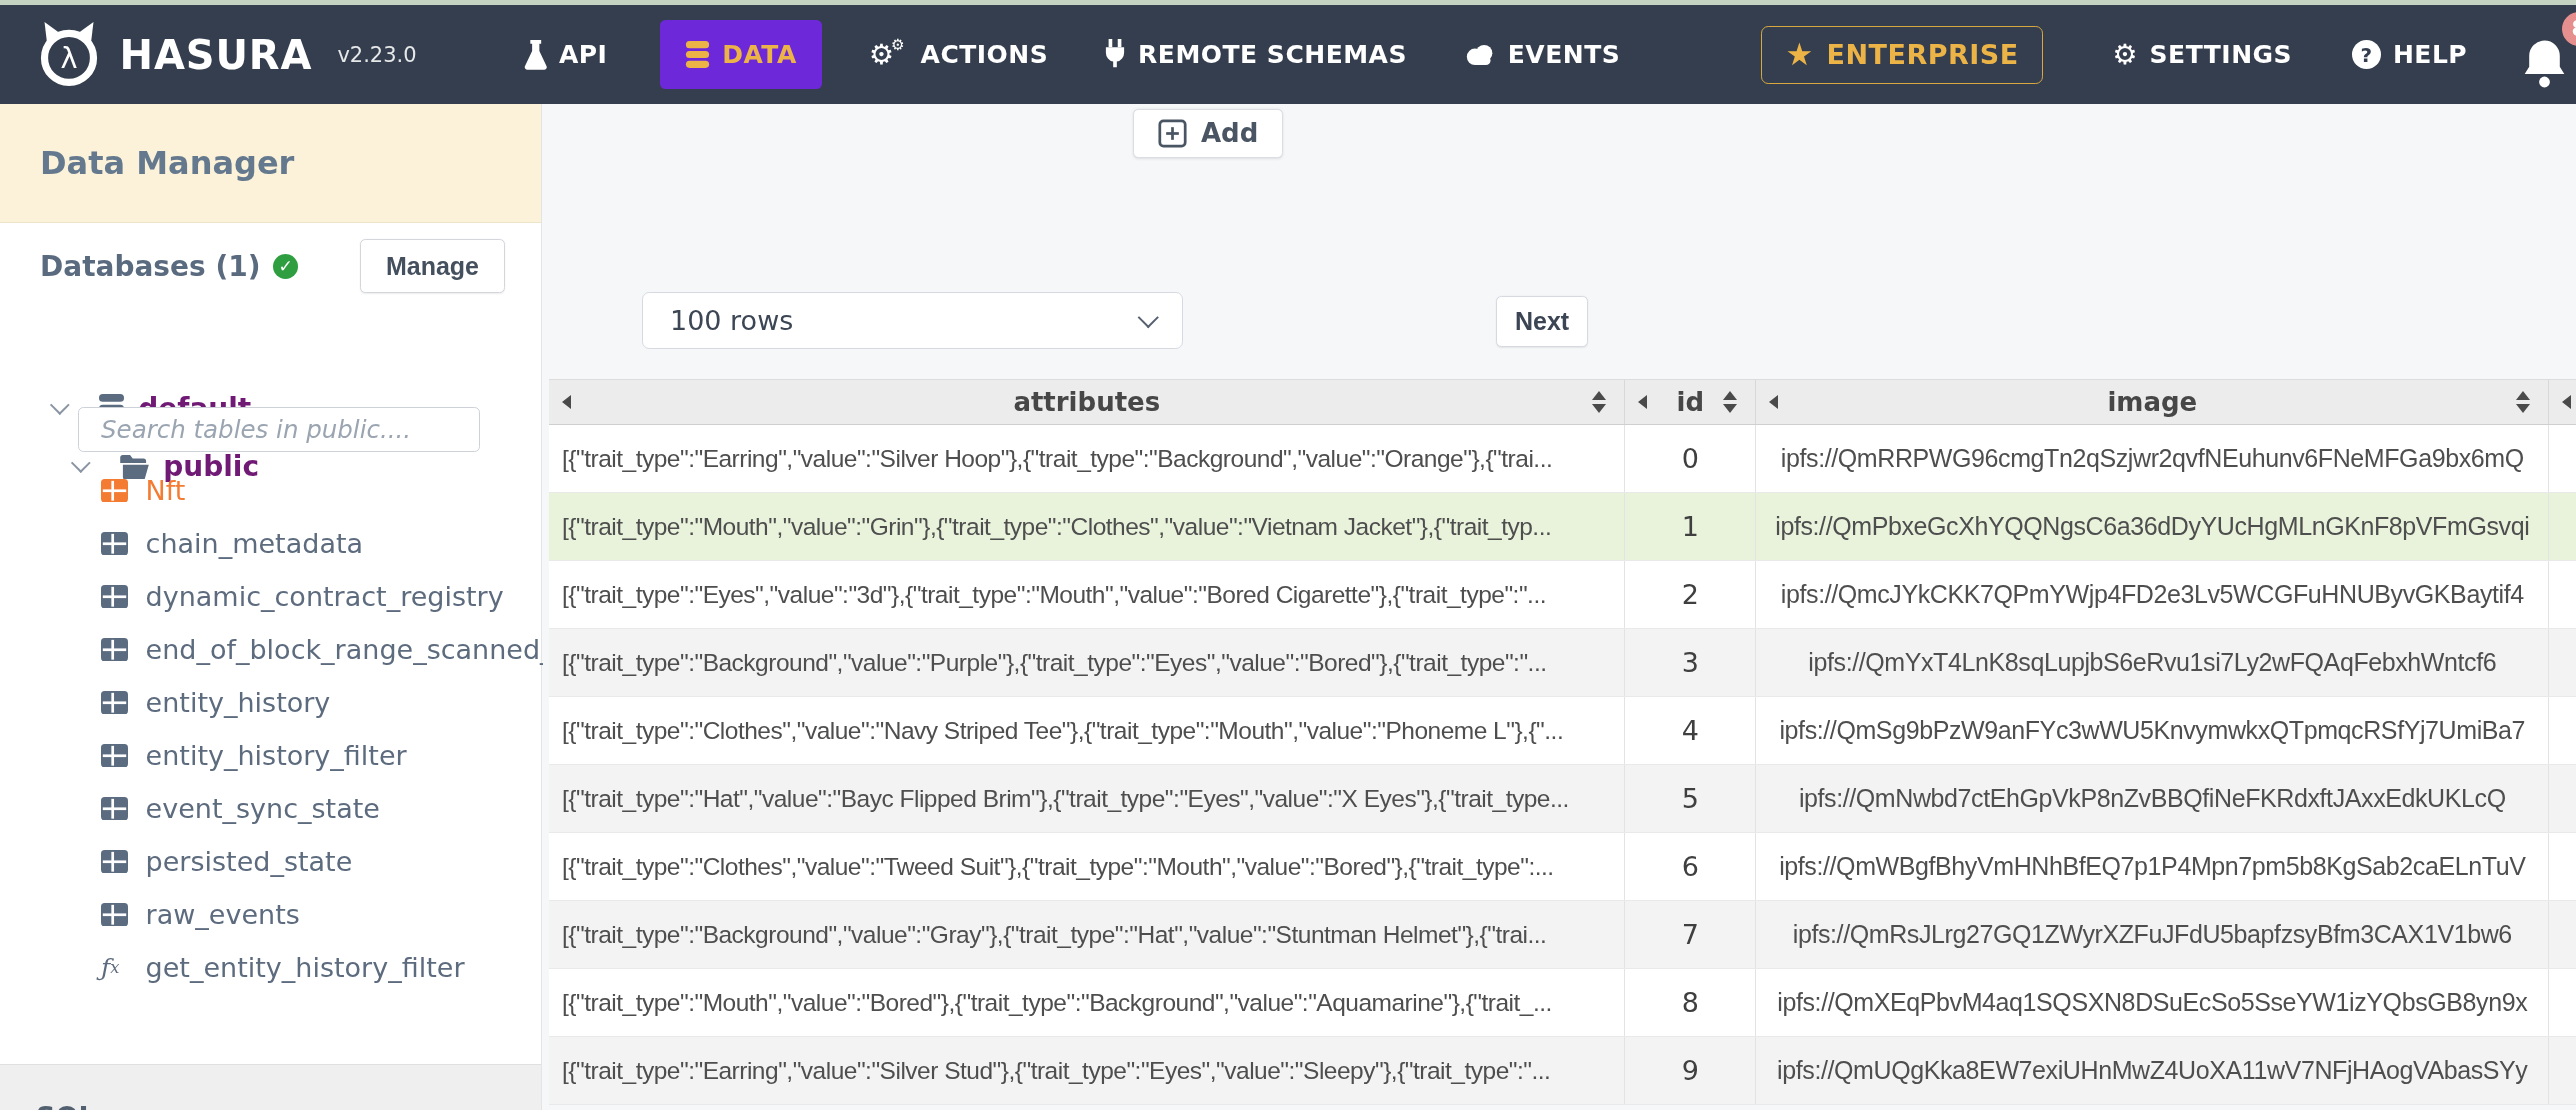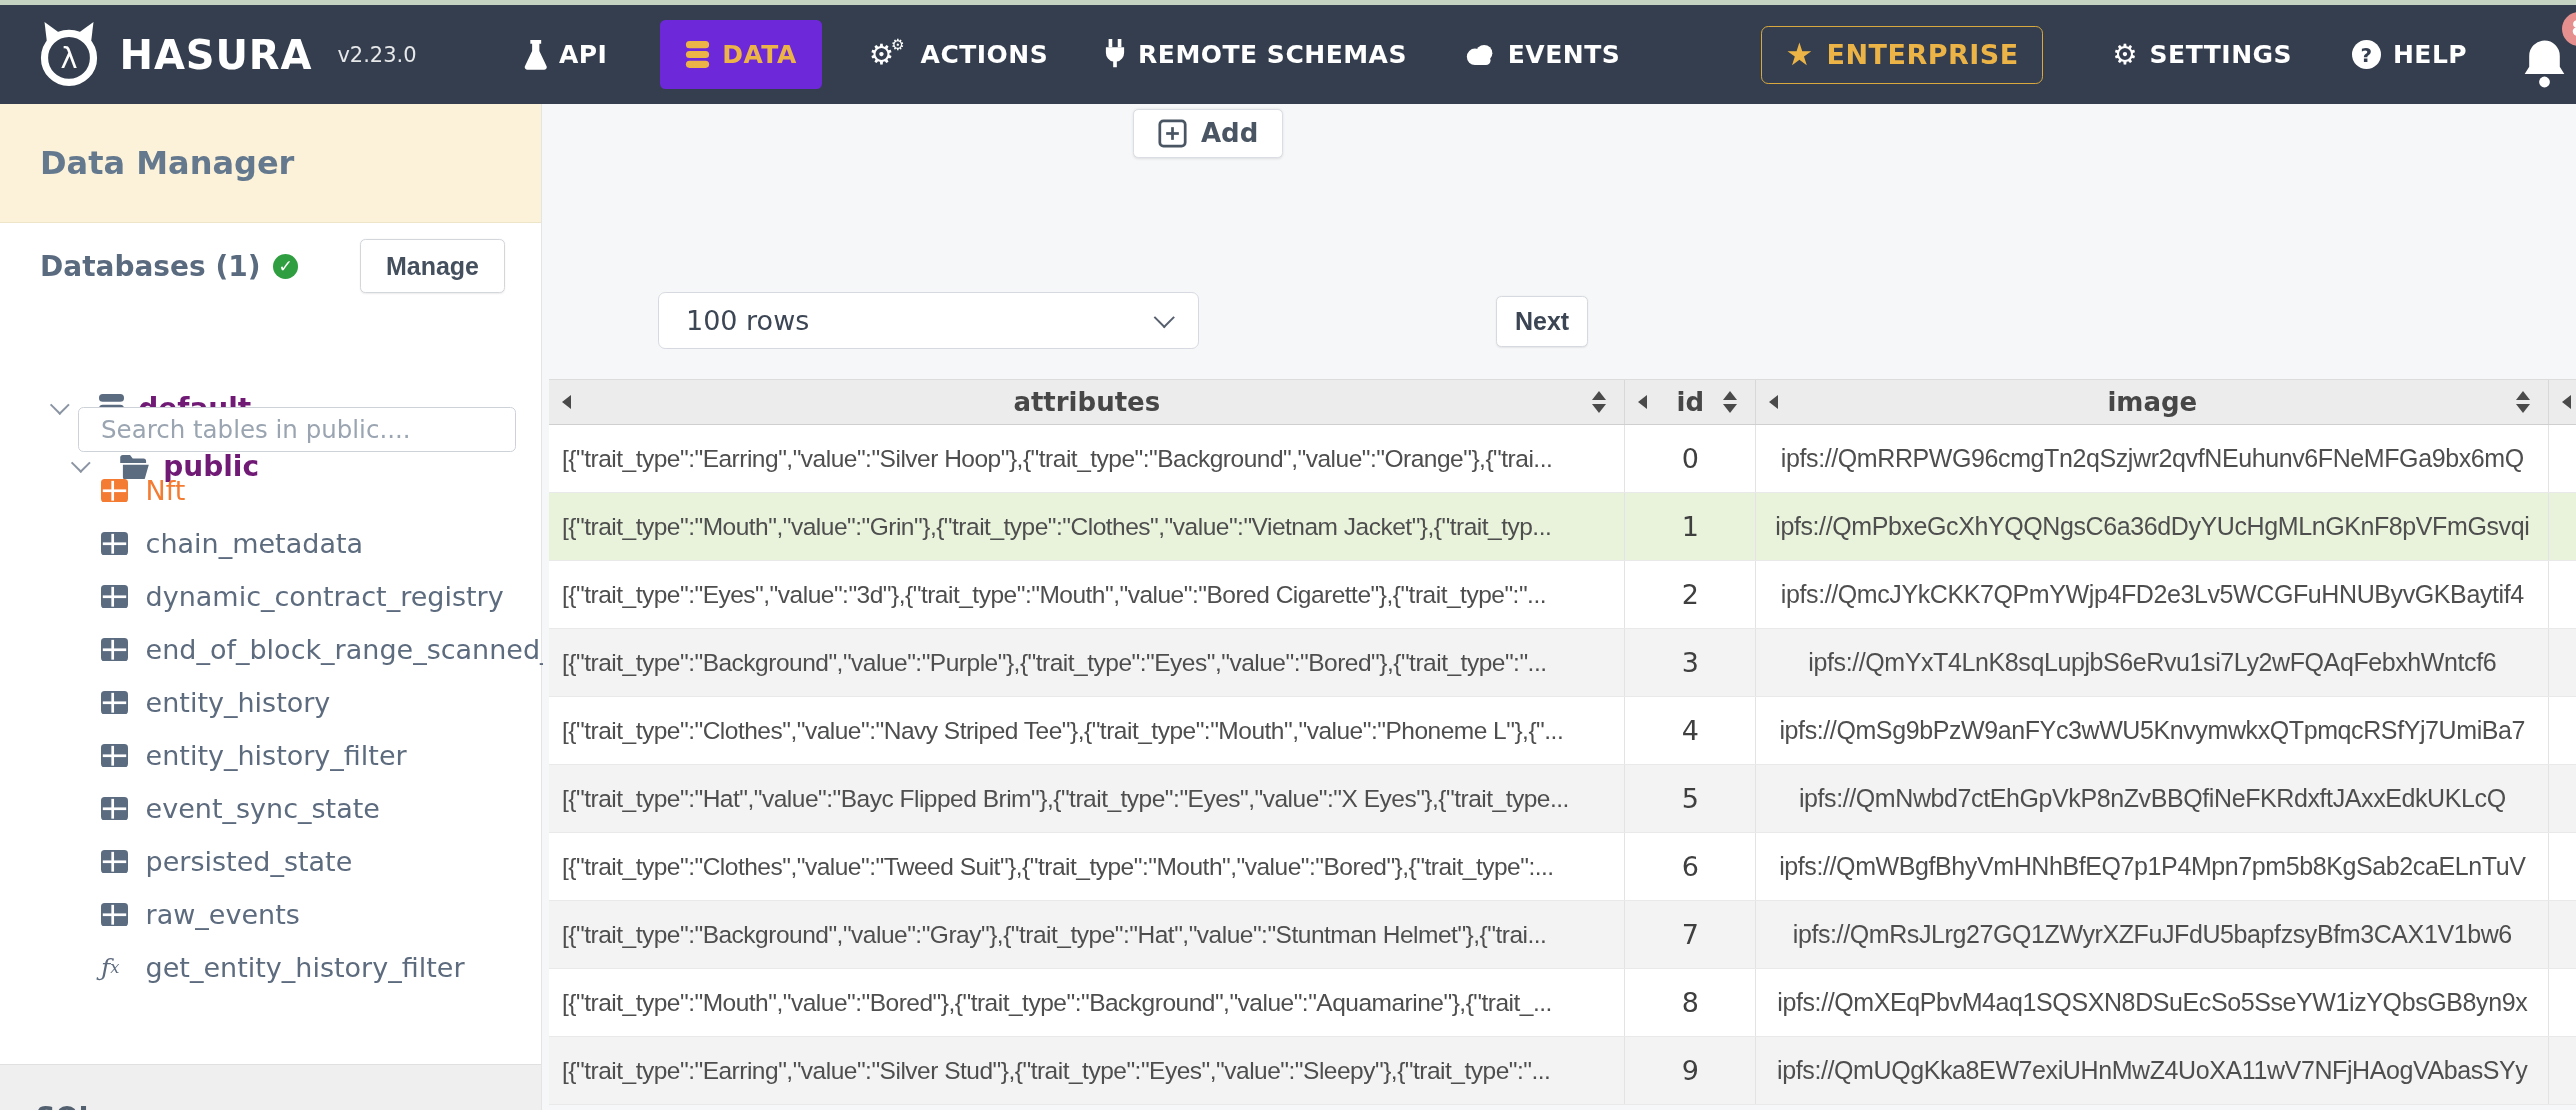--- a/index.html
+++ b/index.html
@@ -54,44 +54,44 @@
   .manage-btn { margin-left:auto; background:#fff; border:0.9px solid #d3d7dc; border-radius:5.4px;
                 padding:11.8px 25px; font-size:25px; font-weight:600; color:#45505e;
                 box-shadow:0 0.9px 1.8px rgba(0,0,0,.08); cursor:pointer; }
   .tree-row { position:absolute; display:flex; align-items:center; font-size:28px; font-weight:600;
               color:#701a75; cursor:pointer; }
   .tree-default { top:288px; left:53px; }
   .tree-public { top:346px; left:74px; }
   .chev { width:13.6px; height:13.6px; border-right:2.7px solid #8a94a3; border-bottom:2.7px solid #8a94a3;
           transform:rotate(45deg); margin-right:31px; margin-top:-7.2px; flex:none; cursor:pointer; }
   .tree-ic { margin-right:13.6px; display:flex; align-items:center; }
-  .search-input { position:absolute; top:303px; left:78px; width:438px; height:45px;
+  .search-input { position:absolute; top:303px; left:78px; width:402px; height:45px;
                   border:0.9px solid #cdd2d9; border-radius:5.4px; padding:12px 22px;
-                  font-size:24.5px; color:#3c4654; font-family:"DejaVu Sans", sans-serif; outline:none; }
+                  font-size:24.5px; color:#3c4654; font-family:"DejaVu Sans", sans-serif; outline:none;font-style:italic; }
   .search-input::placeholder { color:#9aa5b1; }
   #table-list { position:absolute; top:360px; left:0; right:0; }
   .tbl-item { height:53px; display:flex; align-items:center; padding-left:101px;
               font-size:27px; color:#5d6b7e; cursor:pointer; }
   .tbl-item .ic { margin-right:13.6px; display:flex; align-items:center; width:31px; flex:none; }
   .tbl-item.selected { color:#f47b32; }
   .fx-ic { font-size:25px; font-style:italic; color:#5d6b7e; font-family:"DejaVu Serif", serif; }
   .fx-ic sub { font-size:16.3px; }
   .sb-footer { position:absolute; bottom:0; left:0; right:0; height:46px; background:#efeff0;
                border-top:0.9px solid #e0e0e0; overflow:hidden; }
   .sql-label { position:absolute; left:36px; top:36px; font-size:27px; font-weight:bold; color:#53606f; }
 
   
   #main { position:absolute; top:104px; left:543px; width:2033px; height:1006px; background:#f6f7f8;
           overflow:hidden; }
   .add-btn { position:absolute; top:4.5px; left:590px; height:49px; display:flex; align-items:center;
              background:#fff; border:0.9px solid #dadde2; border-radius:5.4px; padding:0 23.5px;
              font-size:26px; font-weight:600; color:#4a5563; box-shadow:0 0.9px 2.7px rgba(0,0,0,.1);
              cursor:pointer; }
   .add-btn .ic { margin-right:14.5px; display:flex; }
-  .rows-select { position:absolute; top:188px; left:115px; width:541px; height:57px; background:#fff;
+  .rows-select { position:absolute; top:188px; left:99px; width:541px; height:57px; background:#fff;
                  border:0.9px solid #d6dae0; border-radius:7.2px; display:flex; align-items:center;
                  padding:15px 27px; font-size:27px; color:#3c4654; cursor:pointer; }
   .sel-chev { margin-left:auto; width:14.5px; height:14.5px; border-right:2.7px solid #56606e;
               border-bottom:2.7px solid #56606e; transform:rotate(45deg); margin-top:-7.2px; }
   .next-btn { position:absolute; top:192px; left:953px; height:51px; background:#fff;
               border:0.9px solid #d6dae0; border-radius:5.4px; padding:8px 18px; display:flex;
               align-items:center; font-size:25px; font-weight:bold; color:#3b4554;
               box-shadow:0 0.9px 1.8px rgba(0,0,0,.08); cursor:pointer; }
 
   

